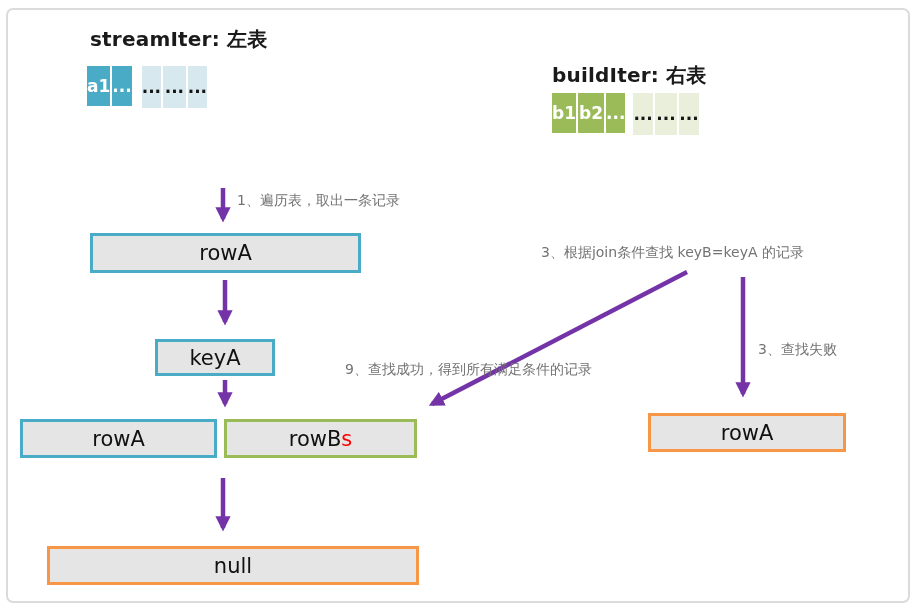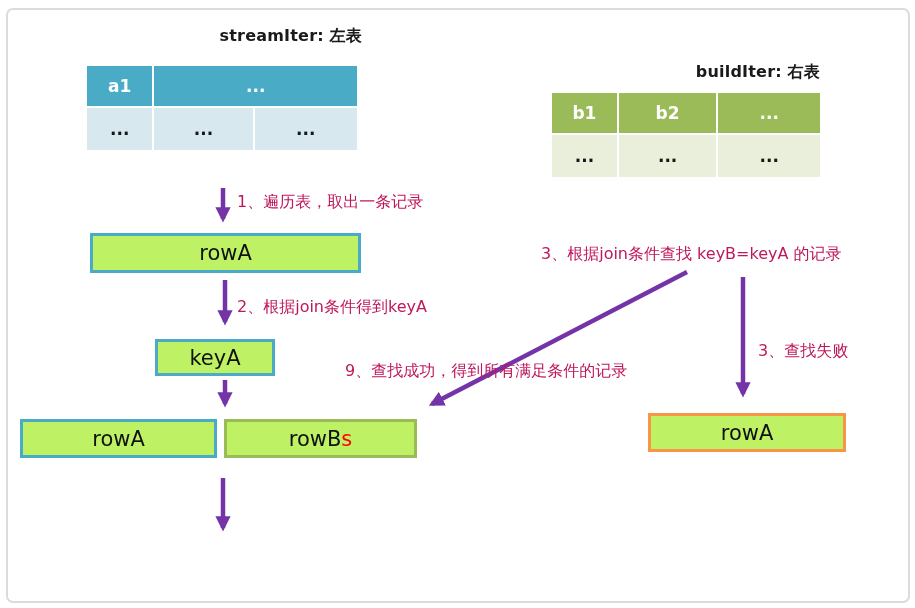--- a/index.html
+++ b/index.html
@@ -7,36 +7,36 @@
     --green:#9BBB59; --green_light:#E9EFDB;
     --orange:#F79646; --purple:#7434A8;
     --red:#FF0000; --ink:#1A1A1A; --frame:#DBDBDB;
   }
   *{margin:0;padding:0;box-sizing:border-box;}
   html,body{background:#fff;}
   body{font-family:"DejaVu Sans","Liberation Sans",sans-serif;color:var(--ink);}
   .stage{position:relative;width:915px;height:608px;background:#fff;overflow:hidden;}
   .frame{position:absolute;left:6px;top:8px;right:5px;bottom:5px;border:2px solid var(--frame);border-radius:7px;}
   .abs{position:absolute;}
-  .tbl-title{font-size:16px;font-weight:600;text-align:right;letter-spacing:.2px;}
-  .tbl{display:flex;flex-direction:column;gap:2px;}
+  .tbl-title{font-size:20px;font-weight:600;text-align:left;letter-spacing:.2px;}
+  .tbl{display:flex;flex-direction:row;gap:10px;}
   .tbl-row{display:flex;gap:2px;}
   .cell{display:flex;align-items:center;justify-content:center;font-weight:bold;font-size:17px;}
   .c1{flex:0 0 24.2%;} .c2{flex:0 0 36.4%;} .c3{flex:1;}
   .hdr .cell{height:40px;color:#fff;}
   .bdy .cell{height:42px;color:#161616;}
   .tbl-left .hdr .cell{background:var(--teal);}
   .tbl-left .bdy .cell{background:var(--teal_light);}
   .tbl-right .hdr .cell{background:var(--green);}
   .tbl-right .bdy .cell{background:var(--green_light);}
-  .node{display:flex;align-items:center;justify-content:center;background:#bef264;font-size:21px;color:#111;}
+  .node{display:flex;align-items:center;justify-content:center;background:#e5e5e5;font-size:21px;color:#111;}
   .b-teal{border:3px solid var(--teal);}
   .b-green{border:3px solid var(--green);}
   .b-orange{border:3px solid var(--orange);}
-  .step{font-size:16px;white-space:nowrap;color:#be185d;text-align:right;}
+  .step{font-size:14px;white-space:nowrap;color:#737373;text-align:right;}
   .red-s{color:var(--red);}
   svg.arrows{position:absolute;left:0;top:0;pointer-events:none;}
 </style>
 </head>
 <body>
 
 <div class="stage">
   <div class="frame"></div>
 
   <div class="abs tbl-title" style="left:90px;top:26px;width:272px;">streamIter: 左表</div>
@@ -76,26 +76,26 @@
       <line x1="223" y1="188" x2="223" y2="219" marker-end="url(#ah)"></line>
       <line x1="225" y1="280" x2="225" y2="322" marker-end="url(#ah)"></line>
       <line x1="225" y1="380" x2="225" y2="404" marker-end="url(#ah)"></line>
       <line x1="223" y1="478" x2="223" y2="528" marker-end="url(#ah)"></line>
       <line x1="743" y1="277" x2="743" y2="394" marker-end="url(#ah)"></line>
       <line x1="687" y1="272" x2="432" y2="404" marker-end="url(#ah)"></line>
     </g>
   </svg>
 
   <div class="abs step" style="left:237px;top:192px;">1、遍历表，取出一条记录</div>
-  <div class="abs step" style="left:237px;top:297px;">2、根据join条件得到keyA</div>
   <div class="abs step" style="left:541px;top:244px;">3、根据join条件查找 keyB=keyA 的记录</div>
   <div class="abs step" style="left:345px;top:361px;">9、查找成功，得到所有满足条件的记录</div>
   <div class="abs step" style="left:758px;top:341px;">3、查找失败</div>
 
   <div class="abs node b-teal" style="left:90px;top:233px;width:271px;height:40px;">rowA</div>
   <div class="abs node b-teal" style="left:155px;top:339px;width:120px;height:37px;">keyA</div>
   <div class="abs node b-teal" style="left:20px;top:419px;width:197px;height:39px;">rowA</div>
   <div class="abs node b-green" style="left:224px;top:419px;width:193px;height:39px;">
     <span>rowB</span>
       <span class="red-s">s</span>
   </div>
   <div class="abs node b-orange" style="left:648px;top:413px;width:198px;height:39px;">rowA</div>
+  <div class="abs node b-orange" style="left:47px;top:546px;width:372px;height:39px;">null</div>
 </div>
 
 </body></html>

